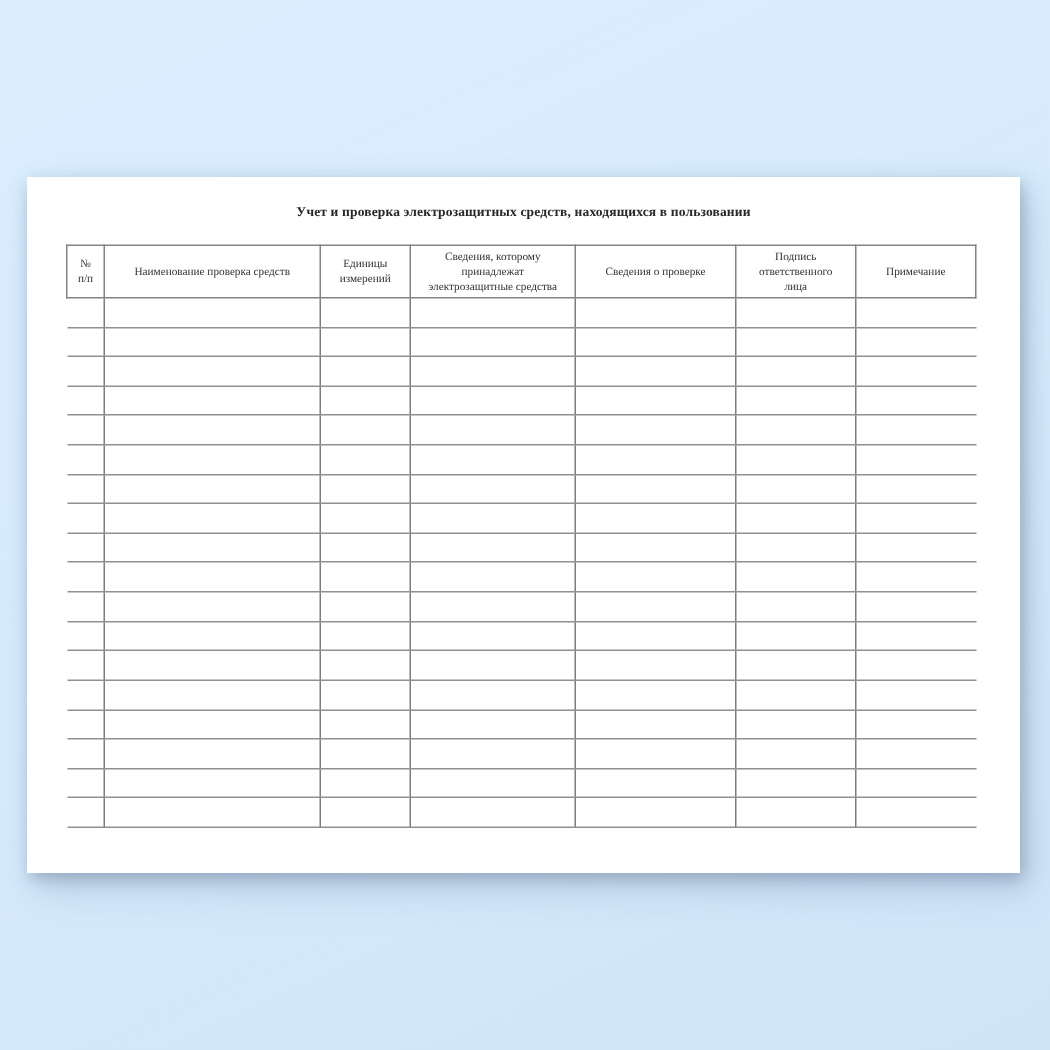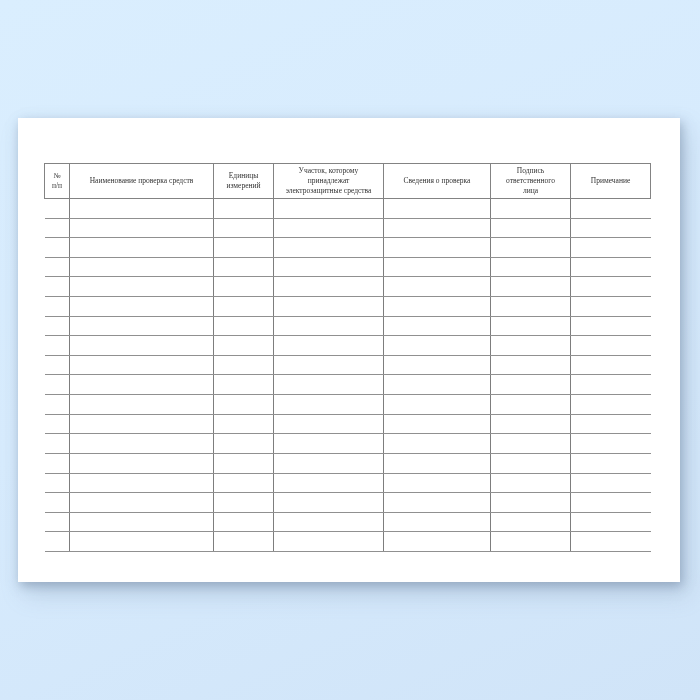--- a/index.html
+++ b/index.html
@@ -78,42 +78,43 @@
   
   tbody td:first-child { border-left: none; }
   tbody td:last-child  { border-right: none; }
 </style>
 </head>
 <body>
 
 <div class="canvas">
   <div class="page">
 
+    <div class="doc-title">Учет и проверка электрозащитных средств, находящихся в пользовании</div>
 
     <table class="form-table">
       <colgroup>
         <col class="col-num">
           <col class="col-name">
           <col class="col-units">
         <col class="col-section">
           <col class="col-check">
           <col class="col-signature">
         <col class="col-notes">
       </colgroup>
       <thead>
         <tr>
           <th>№
 п/п</th>
           <th>Наименование проверка средств</th>
           <th>Единицы
 измерений</th>
-          <th>Участок, которому
+          <th>Сведения, которому
 принадлежат
 электрозащитные средства</th>
-          <th>Сведения о проверка</th>
+          <th>Сведения о проверке</th>
           <th>Подпись
 ответственного
 лица</th>
           <th>Примечание</th>
         </tr>
       </thead>
       <tbody>
           <tr>
             <td></td>
             <td></td>

